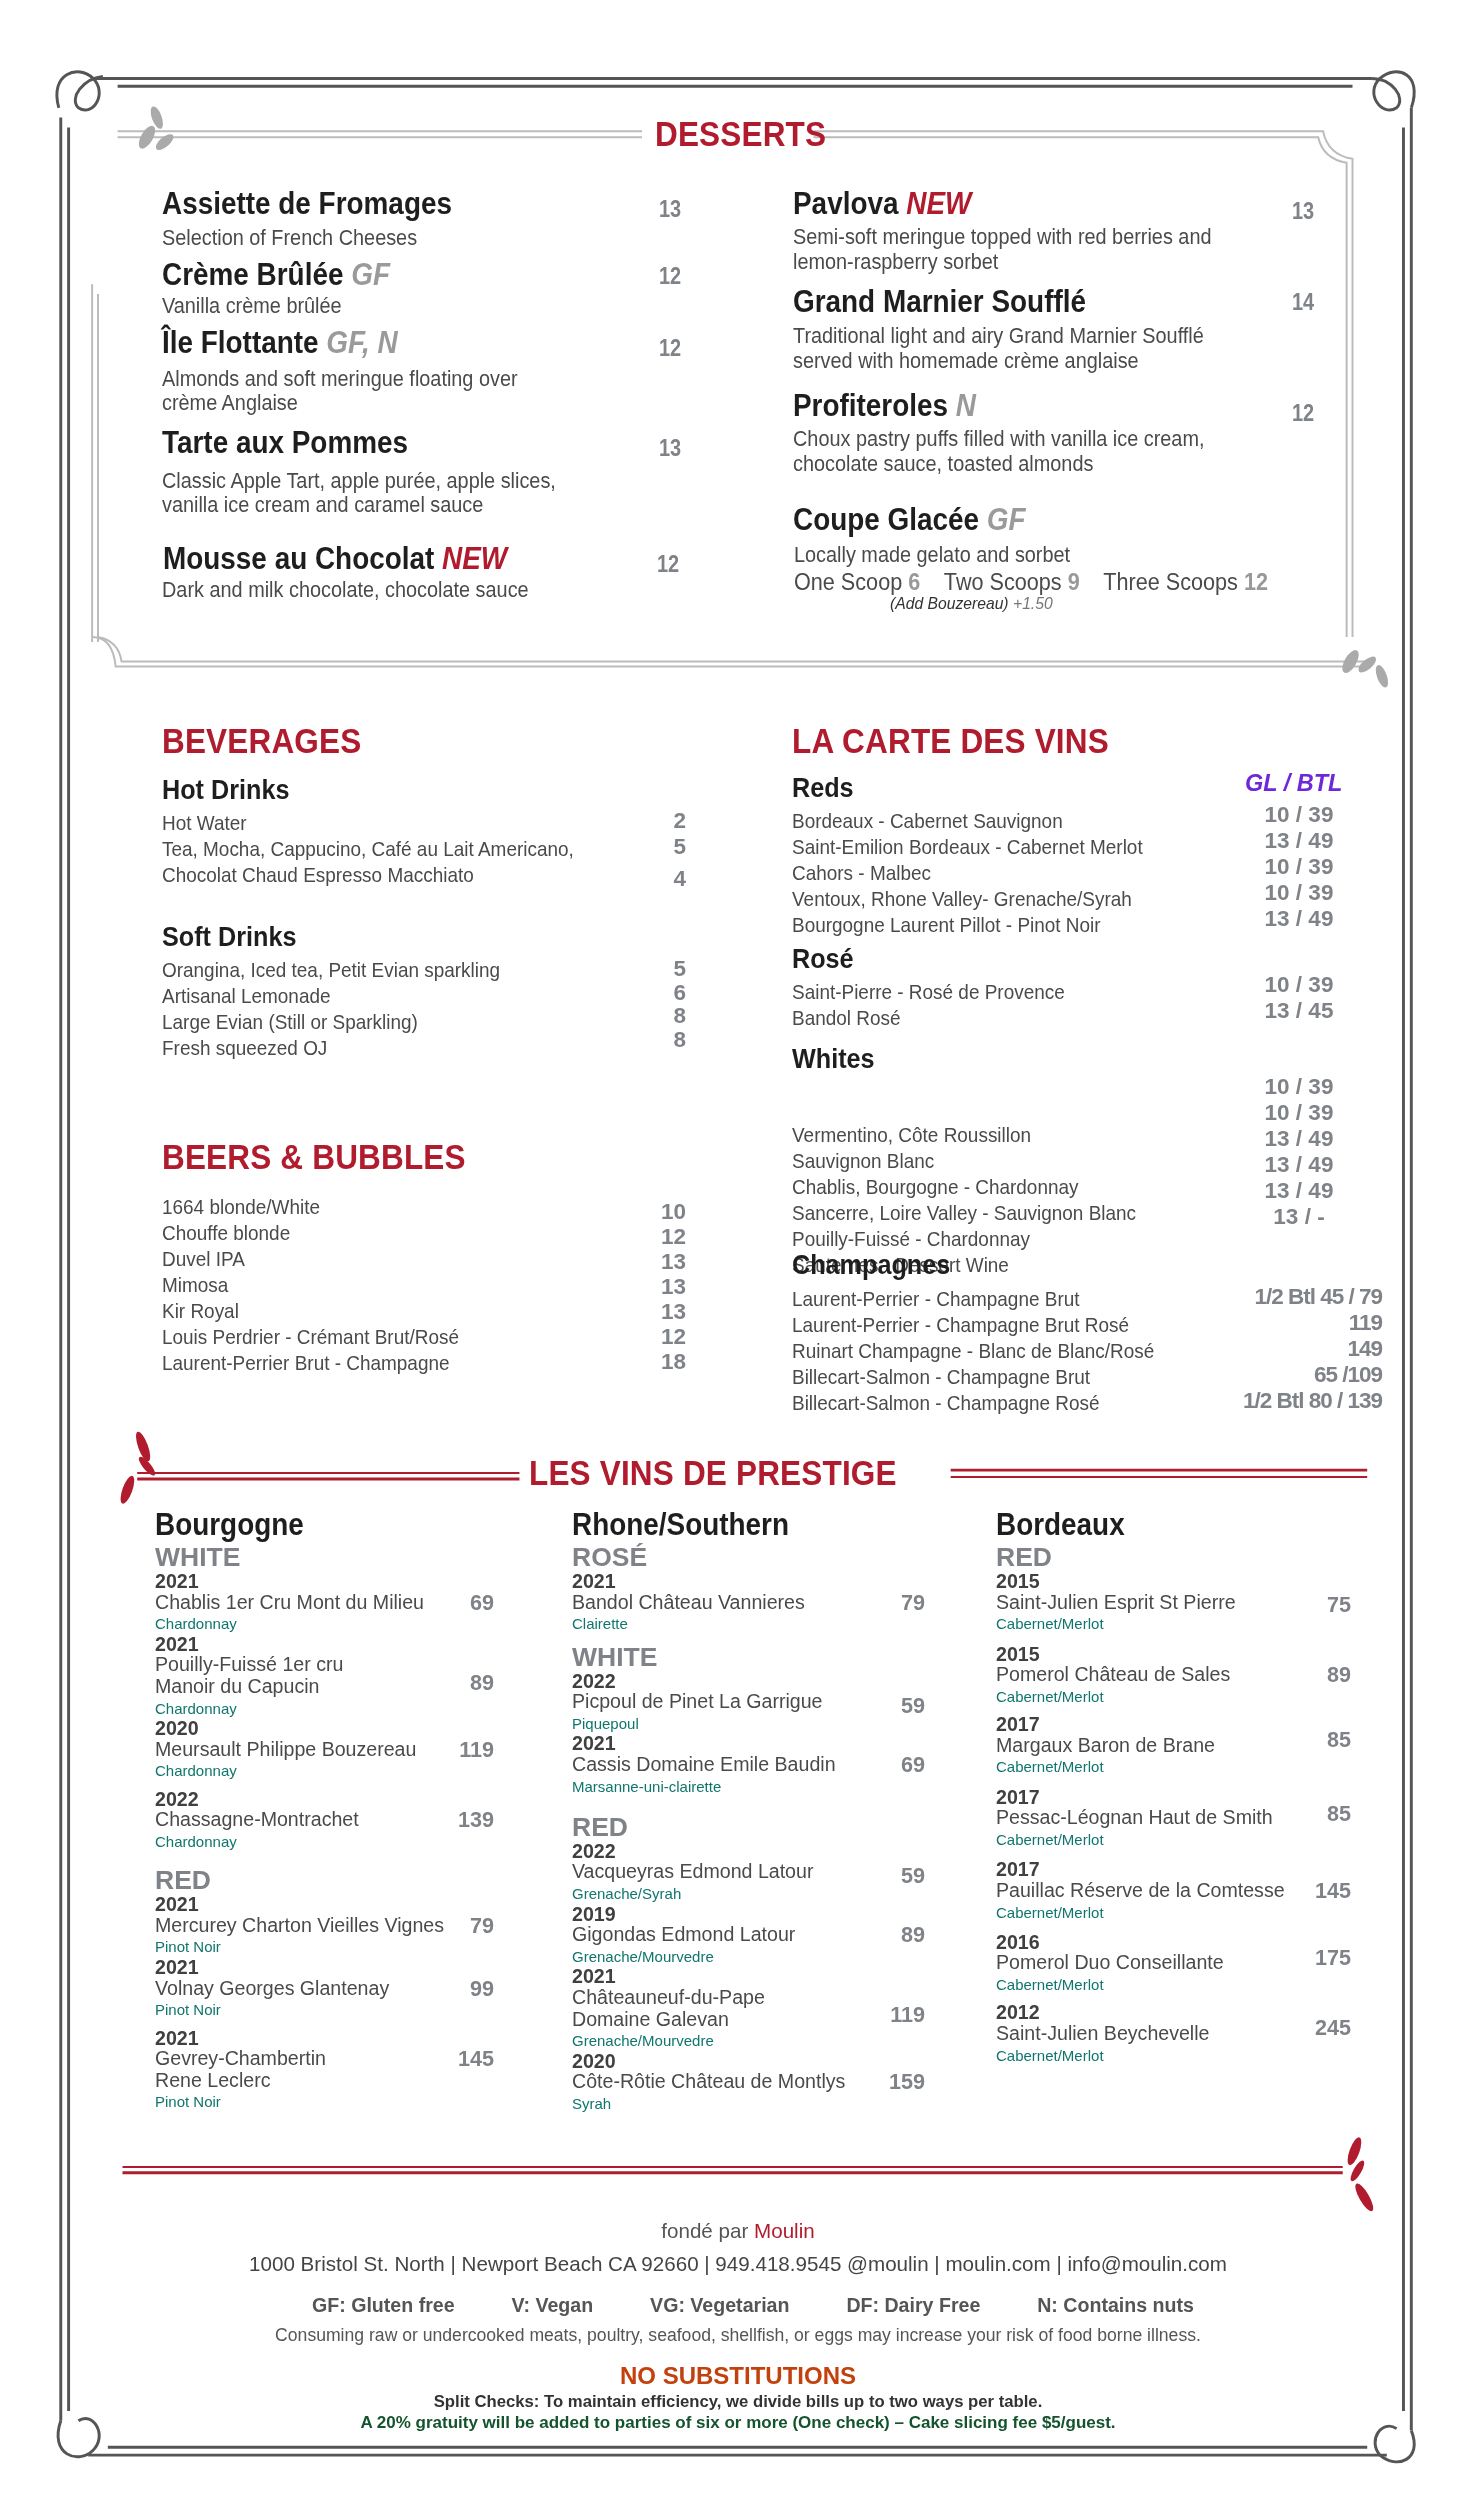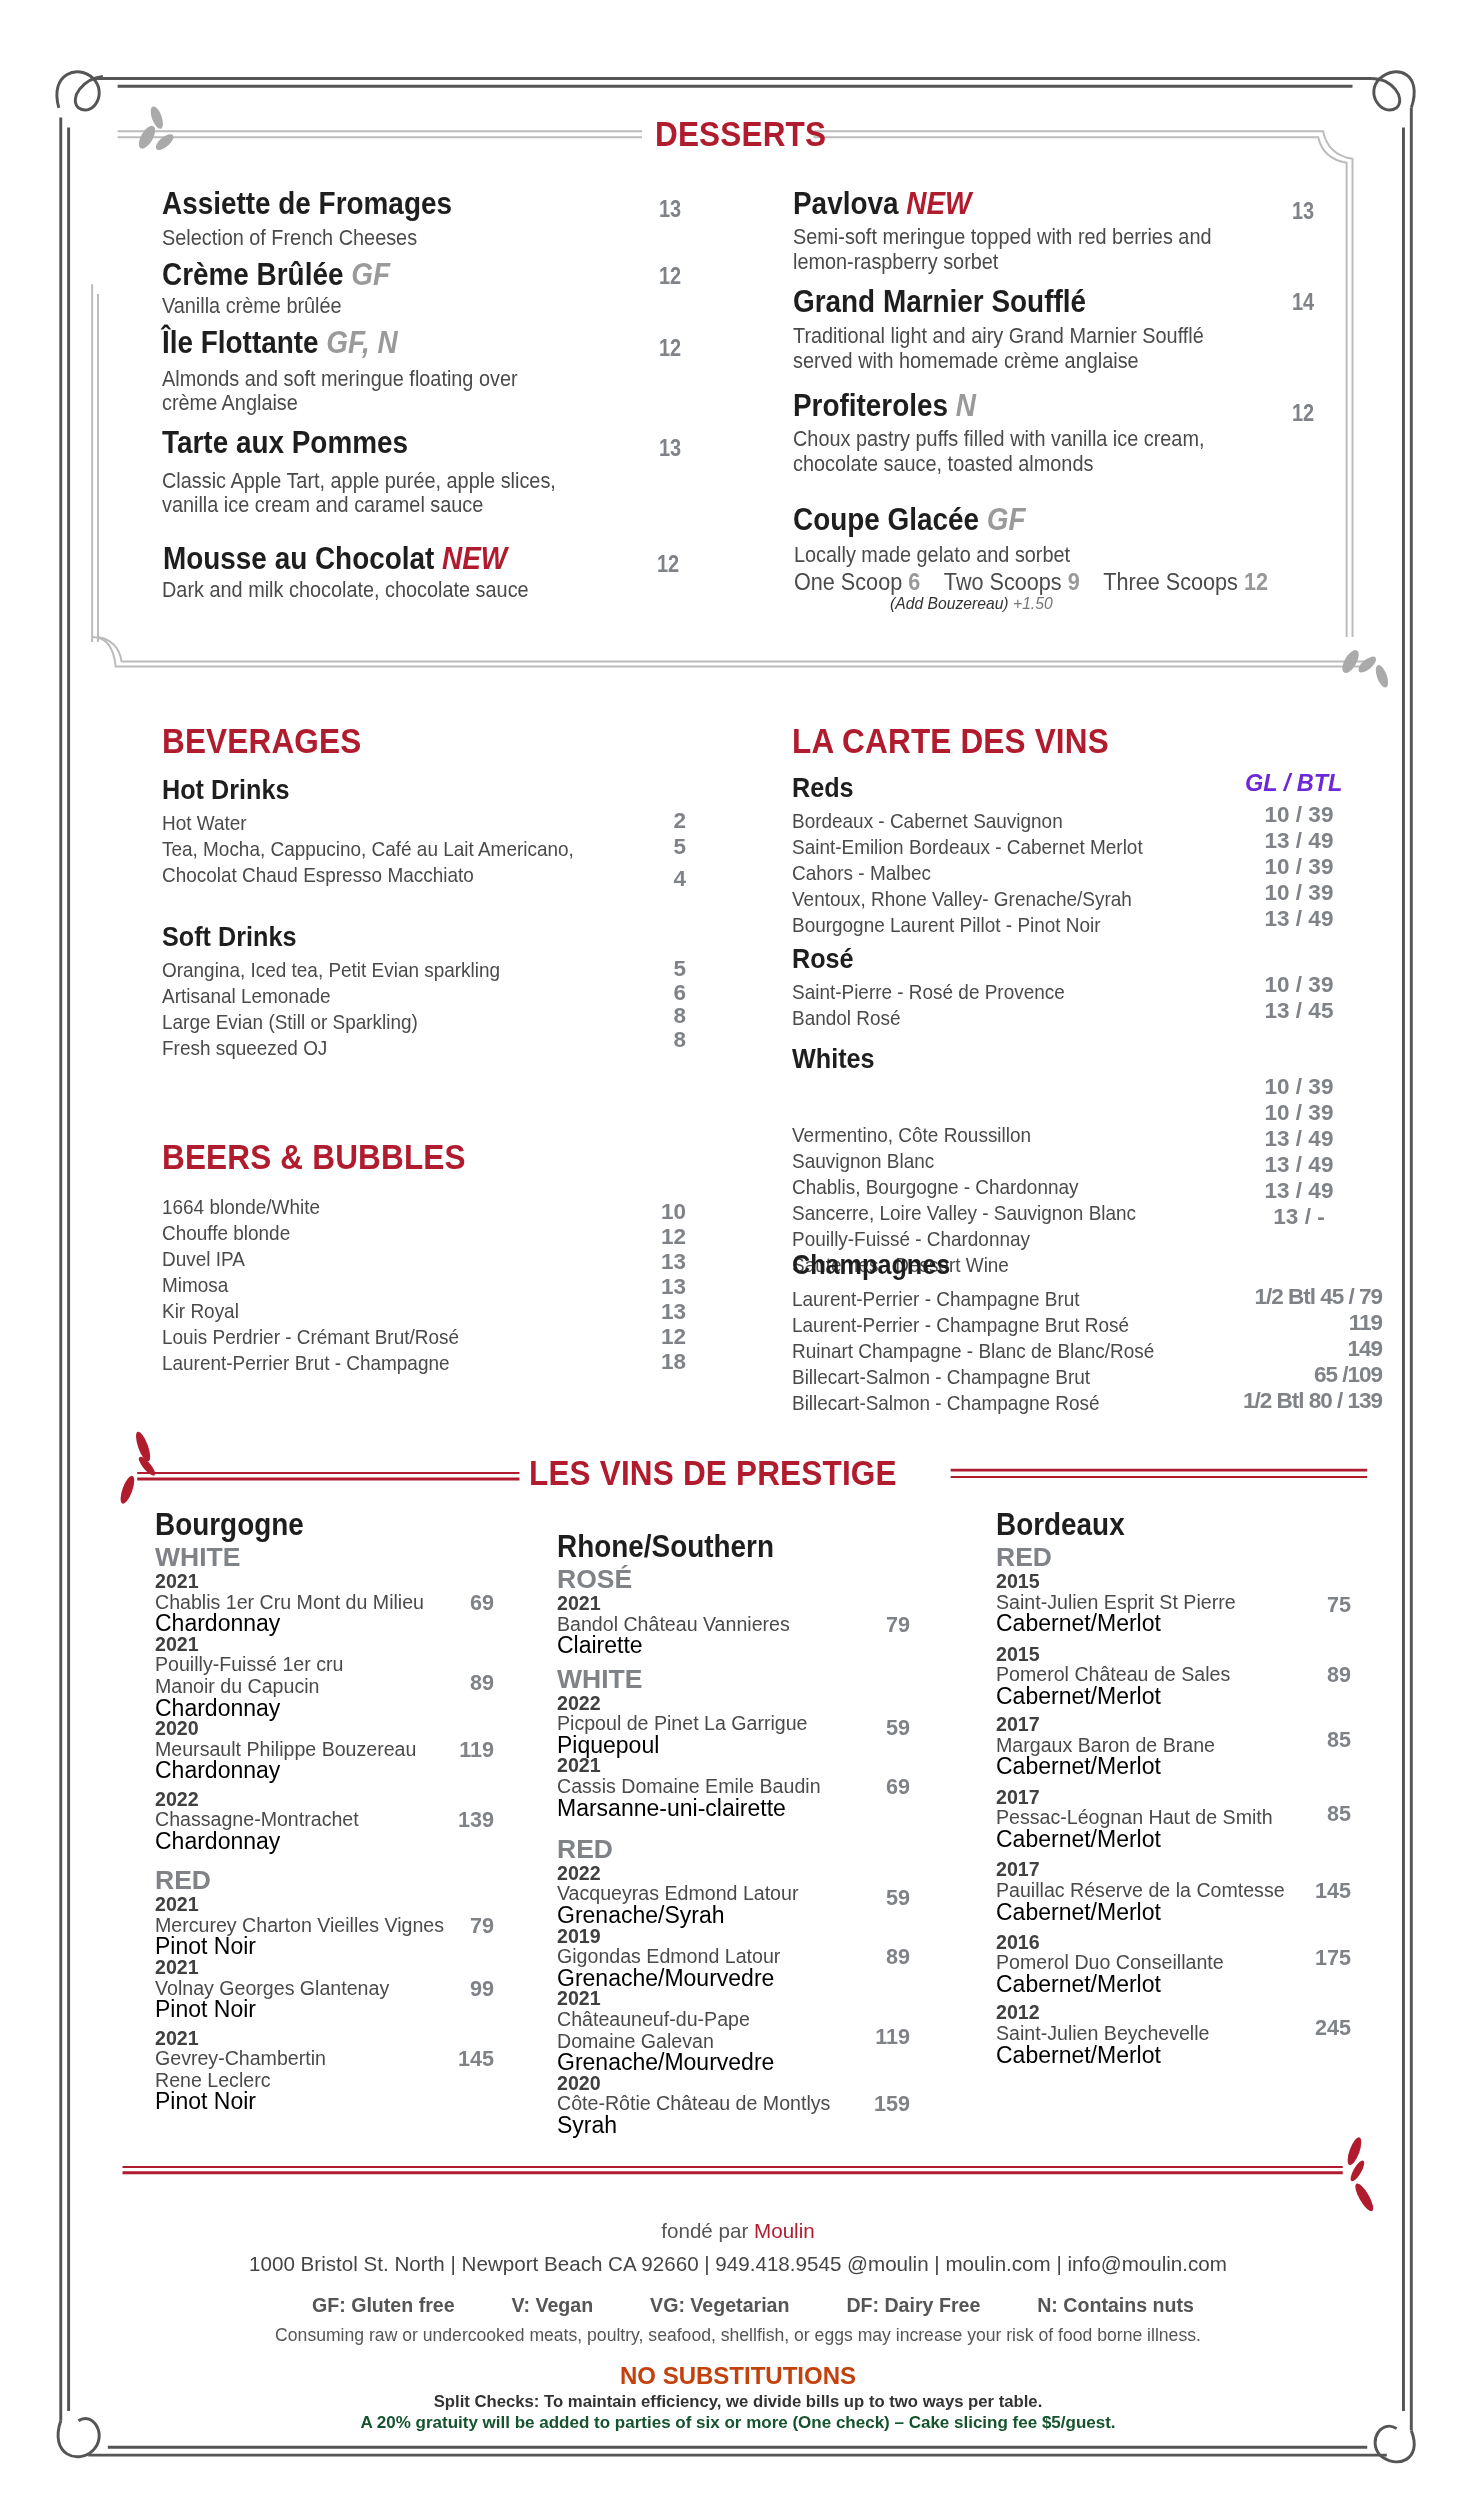--- a/index.html
+++ b/index.html
@@ -15,21 +15,21 @@
   .price { font-weight: bold; color: #7f8388; font-size: 23.5px; transform: scaleX(0.85); transform-origin: left top; white-space: nowrap; }
   .subhead { font-weight: bold; color: #1e1e1e; font-size: 28px; transform: scaleX(0.9); transform-origin: left top; white-space: nowrap; }
   .line { font-size: 20.6px; color: #4a4a4a; line-height: 26px; white-space: nowrap; transform: scaleX(0.92); transform-origin: left top; }
   .pcol { font-weight: bold; color: #7f8388; font-size: 22.5px; line-height: 26px; text-align: right; white-space: nowrap; }
   .wcol { position: absolute; width: 372px; }
   .wregion { font-weight: bold; color: #1e1e1e; font-size: 31px; transform: scaleX(0.9); transform-origin: left top; white-space: nowrap; }
   .wtype { font-weight: bold; color: #7f8388; font-size: 26.5px; line-height: 29px; }
   .wentry { position: relative; }
   .wyear { font-weight: bold; color: #404040; font-size: 19.6px; line-height: 19.6px; }
   .wname { font-size: 19.6px; color: #4a4a4a; line-height: 21.6px; white-space: nowrap; }
-  .wgrape { font-size: 23px; color: #000000; line-height: 21.6px; white-space: nowrap; }
+  .wgrape { font-size: 15px; color: #0f766e; line-height: 21.6px; white-space: nowrap; }
   .wprice { position: absolute; right: 0; font-weight: bold; color: #7f8388; font-size: 21.6px; }
   .footer { position: absolute; left: 0; width: 1476px; text-align: center; white-space: nowrap; }
 </style>
 </head>
 <body>
 
 <svg class="abs" style="left:0;top:0" width="1476" height="2509" viewBox="0 0 1506 2560">
   <g fill="none" stroke="#555" stroke-width="3">
     <path d="M95 80 H1400"></path>
       <path d="M120 88 H1380"></path>
@@ -292,21 +292,21 @@
     </div>
   <div class="wentry" style="margin-top:7.8px">
       <div class="wyear">2021</div>
       <div class="wname">Gevrey-Chambertin</div>
       <div class="wname">Rene Leclerc</div>
       <div class="wgrape">Pinot Noir</div>
       <div class="wprice" style="top:17.6px">145</div>
     </div>
 </div>
 
-<div class="wcol" style="left:557px;top:1507px;width:353px;margin-top:22px;">
+<div class="wcol" style="left:572px;top:1507px;width:353px;">
   <div class="wregion">Rhone/Southern</div>
   <div class="wtype">ROSÉ</div>
   <div class="wentry">
       <div class="wyear">2021</div>
       <div class="wname">Bandol Château Vannieres</div>
       <div class="wgrape">Clairette</div>
       <div class="wprice" style="top:17.6px">79</div>
     </div>
   <div class="wtype" style="margin-top:7.8px">WHITE</div>
   <div class="wentry">

